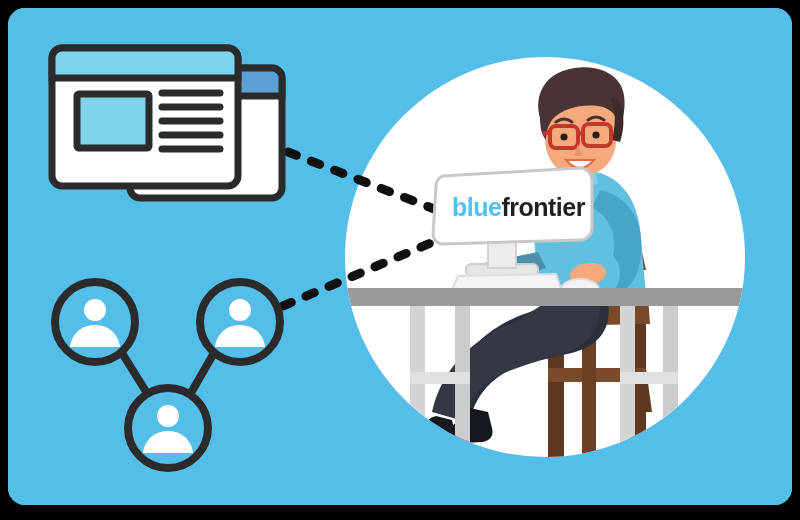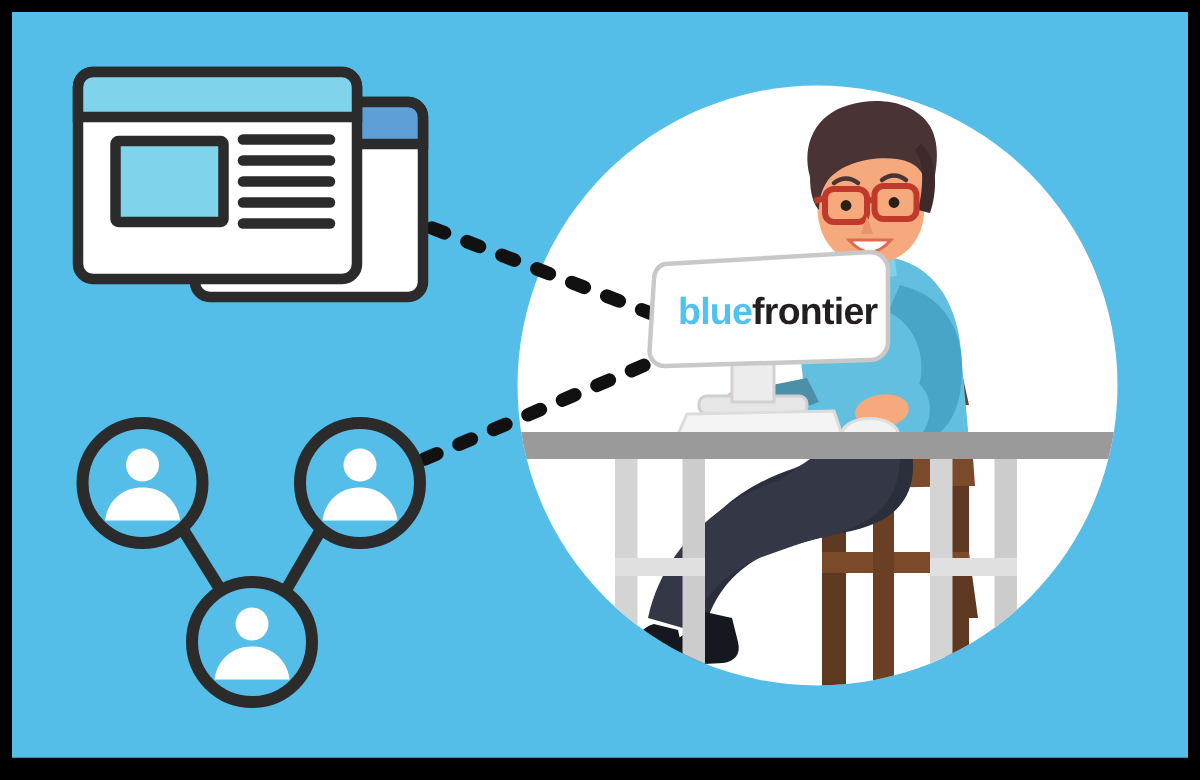--- a/index.html
+++ b/index.html
@@ -32,21 +32,21 @@
     font-family:"Liberation Sans","DejaVu Sans",sans-serif;
     font-weight:bold;
     font-size:25px;
     letter-spacing:-0.5px;
   }
 </style>
 </head>
 <body>
 
 <div id="stage" style="width: 800px; height: 520px; background: rgb(0, 0, 0);">
-  <div id="canvas" style="left: 8px; top: 8px; width: 784px; height: 497px; background: rgb(84, 190, 232);">
+  <div id="canvas" style="left: 8px; top: 8px; width: 784px; height: 497px; background: rgb(84, 190, 232); border-radius: 17px;">
 
     <svg id="art" viewBox="0 0 800 520" xmlns="http://www.w3.org/2000/svg" style="left: -8px; top: -8px;">
 
       <rect x="0" y="0" width="800" height="520" fill="#54bee8"></rect>
 
       <circle cx="545" cy="257" r="200" fill="#ffffff"></circle>
 
       <g>
         <line x1="288" y1="152" x2="447" y2="214" stroke="#111111" stroke-width="9" stroke-linecap="round" stroke-dasharray="9 16"></line>
         <line x1="283" y1="306" x2="447" y2="236" stroke="#111111" stroke-width="9" stroke-linecap="round" stroke-dasharray="9 16"></line>

